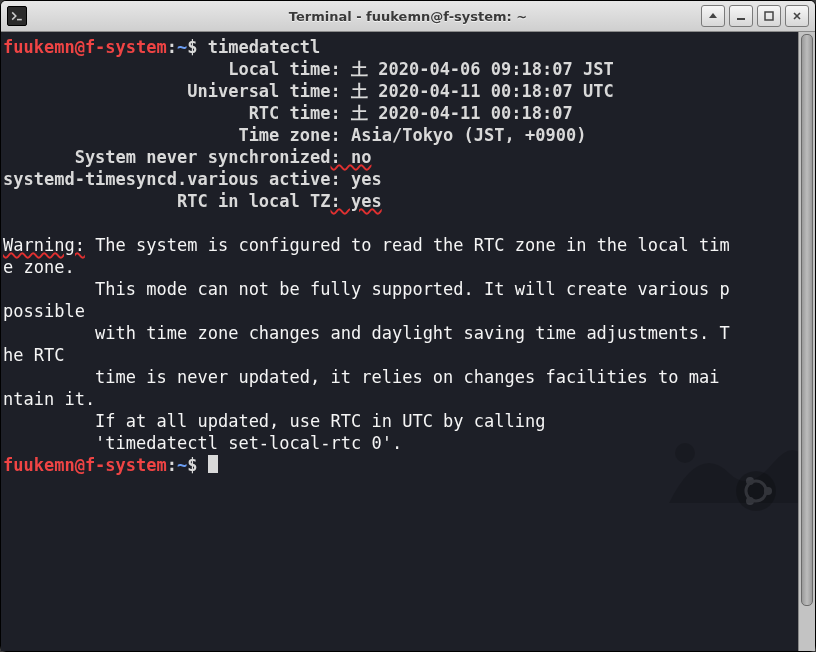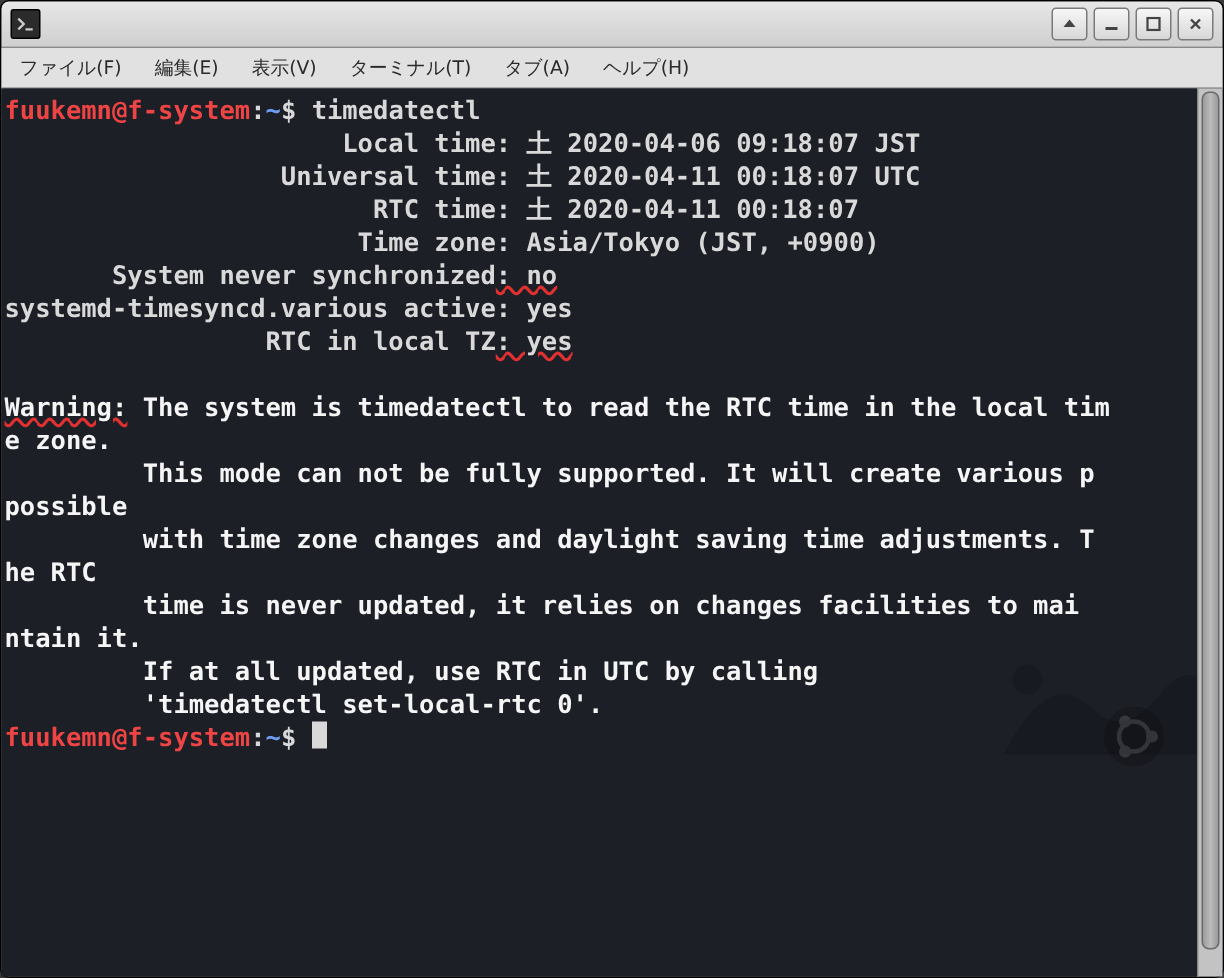--- a/index.html
+++ b/index.html
@@ -119,21 +119,21 @@
     height: 570px;
     background: linear-gradient(to right, #9a9a9a, #bcbcbc, #9a9a9a);
     border: 1px solid #6a6a6a;
     border-radius: 5px;
   }
 
   .p-user { color: #ef4444; }
   .p-path { color: #6d9ff5; }
   .p-prompt { color: #d9d9d9; }
   .wavy { text-decoration: underline wavy #e03030; text-decoration-thickness: 2px; text-underline-offset: 1px;}
-  .w-bold { font-weight: bold; color: #f5f5f5; margin-top: 44px;}
+  .w-bold { font-weight: normal; color: #f5f5f5; margin-top: 44px;}
   .cursor {
     display: inline-block;
     width: 10px;
     height: 18px;
     background: #d9d9d9;
     vertical-align: -2px;
   }
   .bg-logo {
     position: absolute;
     right: 30px;
@@ -163,20 +163,21 @@
 
 <div class="window">
 
   <div class="titlebar">
     <div class="title-icon">
       <svg viewBox="0 0 10 10">
           <path d="M1 2 L4 5 L1 8" stroke="#ccc" stroke-width="1.3" fill="none"></path>
           <line x1="5" y1="8" x2="9" y2="8" stroke="#ccc" stroke-width="1.3"></line>
         </svg>
     </div>
+    <div class="title-text">Terminal - fuukemn@f-system: ~</div>
     <div class="title-buttons">
       <div class="title-btn">
         <svg viewBox="0 0 10 10">
             <path d="M5 2 L9 7 L1 7 Z" fill="#444"></path>
           </svg>
       </div>
       <div class="title-btn">
         <svg viewBox="0 0 10 10">
             <rect x="1" y="7" width="8" height="2" fill="#444"></rect>
           </svg>
@@ -188,28 +189,20 @@
       </div>
       <div class="title-btn">
         <svg viewBox="0 0 10 10">
             <line x1="2" y1="2" x2="8" y2="8" stroke="#444" stroke-width="1.6"></line>
             <line x1="8" y1="2" x2="2" y2="8" stroke="#444" stroke-width="1.6"></line>
           </svg>
       </div>
     </div>
   </div>
 
-  <div class="menubar">
-    <div class="menu-item">ファイル(F)</div>
-    <div class="menu-item">編集(E)</div>
-    <div class="menu-item">表示(V)</div>
-    <div class="menu-item">ターミナル(T)</div>
-    <div class="menu-item">タブ(A)</div>
-    <div class="menu-item">ヘルプ(H)</div>
-  </div>
 
   <div class="term-wrap">
     <div class="terminal"><div class="bg-logo">
       <svg viewBox="0 0 100 100">
             <path d="M20 70 Q35 40 50 55 Q60 65 72 50 Q82 38 88 48 L90 70 Z" fill="#000"></path>
             <circle cx="28" cy="45" r="5" fill="#000"></circle>
           </svg>
     </div><div class="side-circle">
       <svg viewBox="0 0 40 40">
             <circle cx="20" cy="20" r="10" fill="none" stroke="#aaa" stroke-width="3"></circle>
@@ -219,21 +212,21 @@
           </svg>
     </div><span class="p-user">fuukemn@f-system</span><span class="p-prompt">:</span><span class="p-path">~</span><span class="p-prompt">$ </span><span>timedatectl</span>
 <span>                      Local time: 土 2020-04-06 09:18:07 JST</span>
 <span>                  Universal time: 土 2020-04-11 00:18:07 UTC</span>
 <span>                        RTC time: 土 2020-04-11 00:18:07</span>
 <span>                       Time zone: Asia/Tokyo (JST, +0900)</span>
 <span>       System never synchronized</span><span class="wavy">: no</span>
 <span>systemd-timesyncd.various active: yes</span>
 <span>                 RTC in local TZ</span><span class="wavy">: yes</span>
 
-<span class="w-bold wavy">Warning:</span><span class="w-bold"> The system is timedatectl to read the RTC time in the local tim</span>
+<span class="w-bold wavy">Warning:</span><span class="w-bold"> The system is configured to read the RTC zone in the local tim</span>
 <span class="w-bold">e zone.</span>
 <span class="w-bold">         This mode can not be fully supported. It will create various p</span>
 <span class="w-bold">possible</span>
 <span class="w-bold">         with time zone changes and daylight saving time adjustments. T</span>
 <span class="w-bold">he RTC</span>
 <span class="w-bold">         time is never updated, it relies on changes facilities to mai</span>
 <span class="w-bold">ntain it.</span>
 <span class="w-bold">         If at all updated, use RTC in UTC by calling</span>
 <span class="w-bold">         'timedatectl set-local-rtc 0'.</span>
 <span class="p-user">fuukemn@f-system</span><span class="p-prompt">:</span><span class="p-path">~</span><span class="p-prompt">$ </span><span class="cursor"></span></div>

